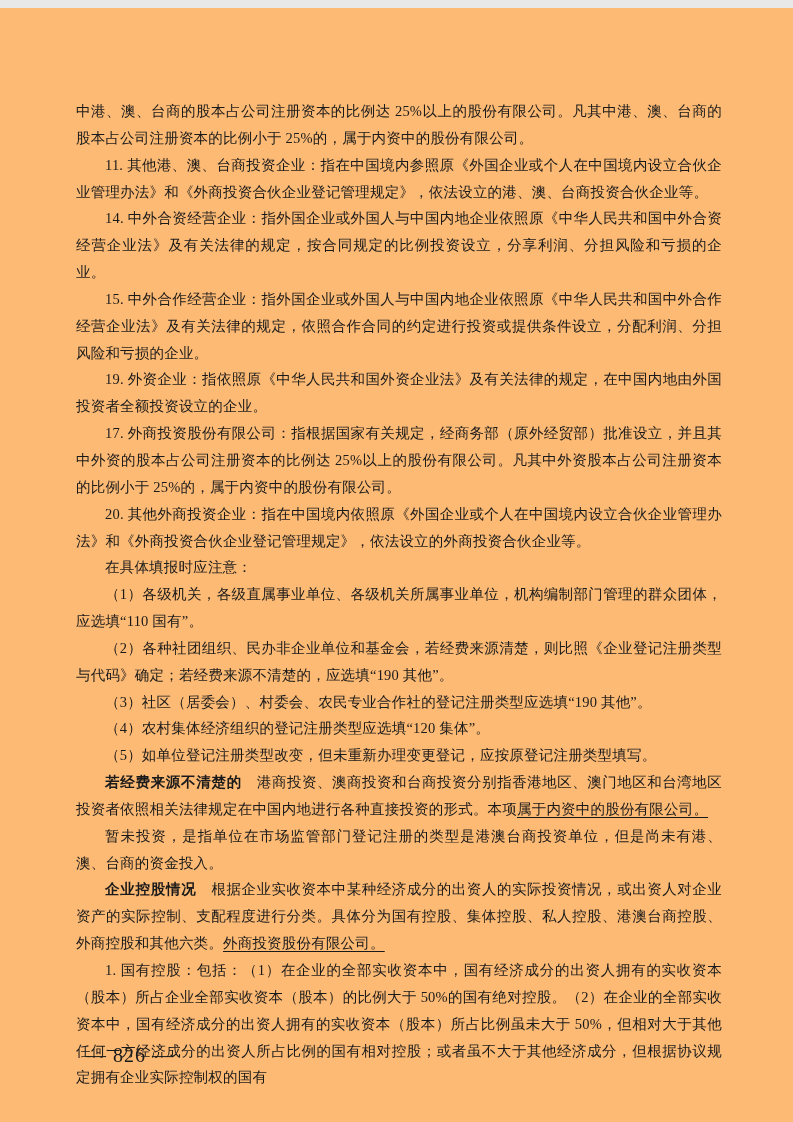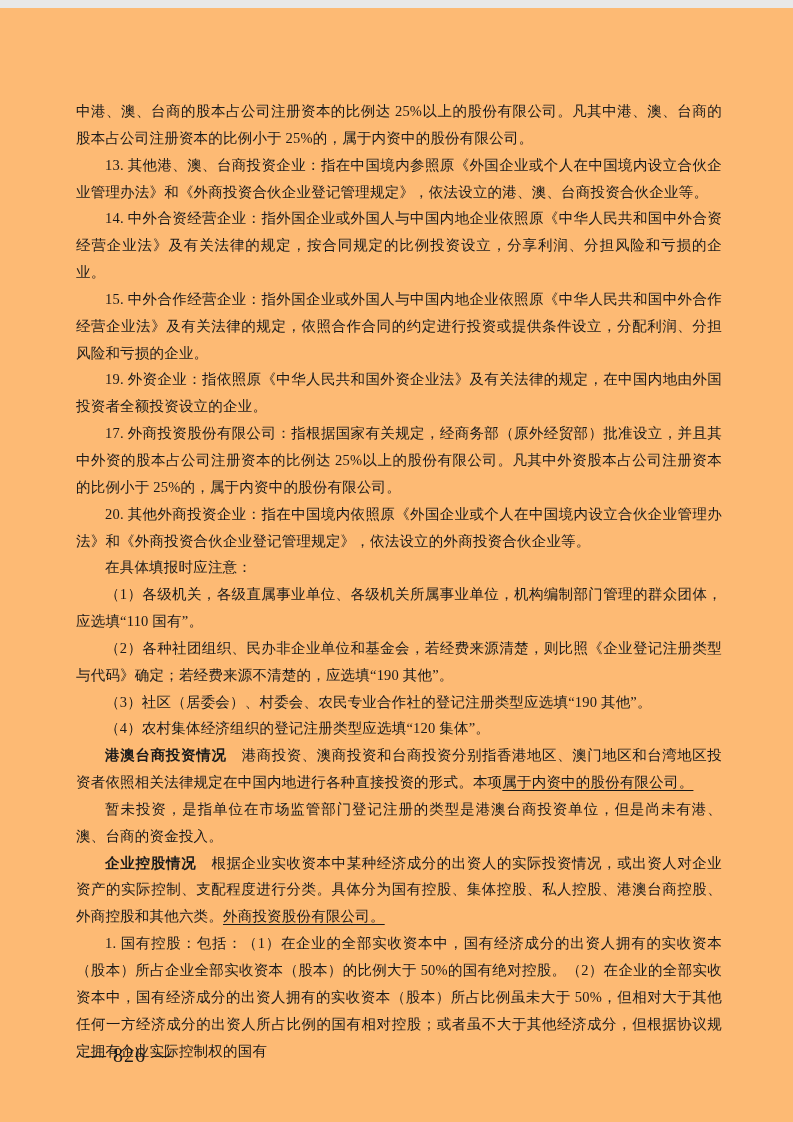--- a/index.html
+++ b/index.html
@@ -50,32 +50,33 @@
     letter-spacing: 1px;
     color: #1a1a1a;
   }
 </style>
 </head>
 <body>
 
 <div class="page">
   <div class="doc-body">
       <p class="para"><span>中港、澳、台商的股本占公司注册资本的比例达 25%以上的股份有限公司。凡其中港、澳、台商的股本占公司注册资本的比例小于 25%的，属于内资中的股份有限公司。</span></p>
-      <p class="para indent"><span>13. 其他港、澳、台商投资企业：指在中国境内参照原《外国企业或个人在中国境内设立合伙企业管理办法》和《外商投资合伙企业登记管理规定》，依法设立的港、澳、台商投资合伙企业等。</span></p>
+      <p class="para indent"><span>11. 其他港、澳、台商投资企业：指在中国境内参照原《外国企业或个人在中国境内设立合伙企业管理办法》和《外商投资合伙企业登记管理规定》，依法设立的港、澳、台商投资合伙企业等。</span></p>
       <p class="para indent"><span>14. 中外合资经营企业：指外国企业或外国人与中国内地企业依照原《中华人民共和国中外合资经营企业法》及有关法律的规定，按合同规定的比例投资设立，分享利润、分担风险和亏损的企业。</span></p>
       <p class="para indent"><span>15. 中外合作经营企业：指外国企业或外国人与中国内地企业依照原《中华人民共和国中外合作经营企业法》及有关法律的规定，依照合作合同的约定进行投资或提供条件设立，分配利润、分担风险和亏损的企业。</span></p>
       <p class="para indent"><span>19. 外资企业：指依照原《中华人民共和国外资企业法》及有关法律的规定，在中国内地由外国投资者全额投资设立的企业。</span></p>
       <p class="para indent"><span>17. 外商投资股份有限公司：指根据国家有关规定，经商务部（原外经贸部）批准设立，并且其中外资的股本占公司注册资本的比例达 25%以上的股份有限公司。凡其中外资股本占公司注册资本的比例小于 25%的，属于内资中的股份有限公司。</span></p>
       <p class="para indent"><span>20. 其他外商投资企业：指在中国境内依照原《外国企业或个人在中国境内设立合伙企业管理办法》和《外商投资合伙企业登记管理规定》，依法设立的外商投资合伙企业等。</span></p>
       <p class="para indent"><span>在具体填报时应注意：</span></p>
       <p class="para indent"><span>（1）各级机关，各级直属事业单位、各级机关所属事业单位，机构编制部门管理的群众团体，应选填“110 国有”。</span></p>
       <p class="para indent"><span>（2）各种社团组织、民办非企业单位和基金会，若经费来源清楚，则比照《企业登记注册类型与代码》确定；若经费来源不清楚的，应选填“190 其他”。</span></p>
       <p class="para indent"><span>（3）社区（居委会）、村委会、农民专业合作社的登记注册类型应选填“190 其他”。</span></p>
       <p class="para indent"><span>（4）农村集体经济组织的登记注册类型应选填“120 集体”。</span></p>
-      <p class="para indent"><span class="seg-bold">港澳台商投资情况</span><span>　港商投资、澳商投资和台商投资分别指香港地区、澳门地区和台湾地区投资者依照相关法律规定在中国内地进行各种直接投资的形式。本项</span><span class="seg-underline">属于内资中的股份有限公司。</span></p>
+      <p class="para indent"><span>（5）如单位登记注册类型改变，但未重新办理变更登记，应按原登记注册类型填写。</span></p>
+      <p class="para indent"><span class="seg-bold">若经费来源不清楚的</span><span>　港商投资、澳商投资和台商投资分别指香港地区、澳门地区和台湾地区投资者依照相关法律规定在中国内地进行各种直接投资的形式。本项</span><span class="seg-underline">属于内资中的股份有限公司。</span></p>
       <p class="para indent"><span>暂未投资，是指单位在市场监管部门登记注册的类型是港澳台商投资单位，但是尚未有港、澳、台商的资金投入。</span></p>
       <p class="para indent"><span class="seg-bold">企业控股情况</span><span>　根据企业实收资本中某种经济成分的出资人的实际投资情况，或出资人对企业资产的实际控制、支配程度进行分类。具体分为国有控股、集体控股、私人控股、港澳台商控股、外商控股和其他六类。</span><span class="seg-underline">外商投资股份有限公司。</span></p>
       <p class="para indent"><span>1. 国有控股：包括：（1）在企业的全部实收资本中，国有经济成分的出资人拥有的实收资本（股本）所占企业全部实收资本（股本）的比例大于 50%的国有绝对控股。（2）在企业的全部实收资本中，国有经济成分的出资人拥有的实收资本（股本）所占比例虽未大于 50%，但相对大于其他任何一方经济成分的出资人所占比例的国有相对控股；或者虽不大于其他经济成分，但根据协议规定拥有企业实际控制权的国有</span></p>
     </div>
   <div class="footer">
     <span>— 826 —</span>
   </div>
 </div>
 
 </body></html>

